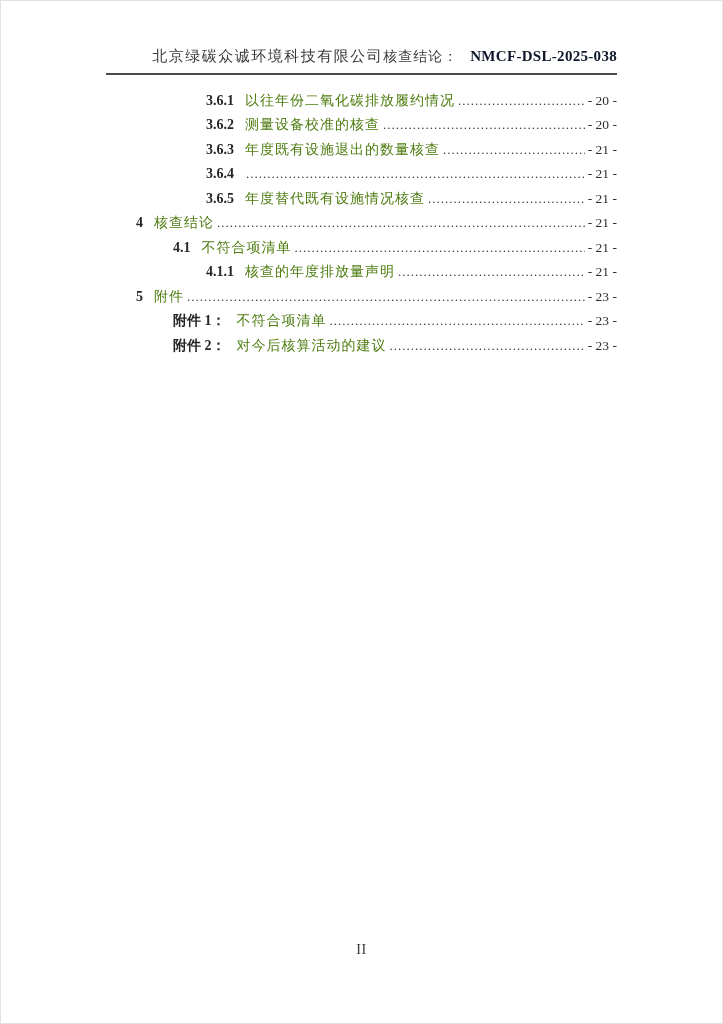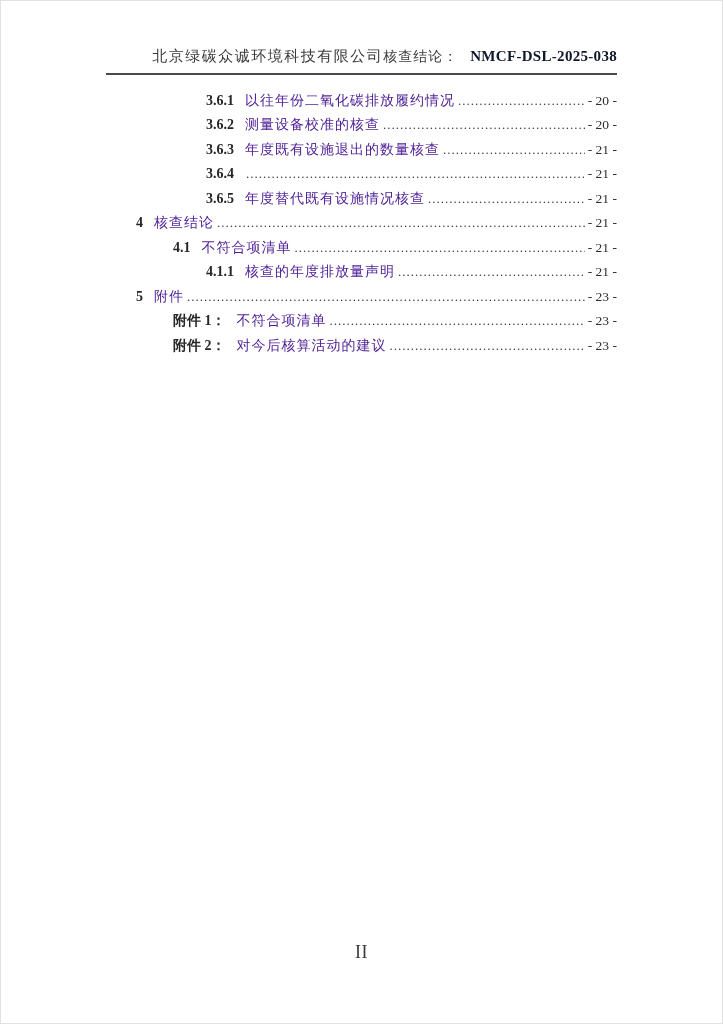--- a/index.html
+++ b/index.html
@@ -67,21 +67,21 @@
   .toc-row .num {
     font-weight: bold;
     font-size: 14px;
     color: #262626;
     margin-right: 11px;
     flex: none;
   }
   .toc-row .title {
     font-size: 14px;
     letter-spacing: 1px;
-    color: #4c1d95;
+    color: #4d7c0f;
     flex: none;
     margin-right: 2px;
   }
   .toc-row .leader {
     flex: 1 1 auto;
     overflow: hidden;
     font-size: 13px;
     letter-spacing: 1px;
     color: #3d3d3d;
     margin: 0 3px 0 1px;
@@ -94,21 +94,21 @@
   .lvl1 { padding-left: 30px; }
   .lvl2 { padding-left: 67px; }
   .lvl3 { padding-left: 100px; }
   
   .footer {
     position: absolute;
     left: 0;
     right: 0;
     top: 941px;
     text-align: center;
-    font-size: 18px;
+    font-size: 14px;
     color: #3a3a3a;
     letter-spacing: 0.5px;
   }
 </style>
 </head>
 <body>
 
 <div class="page">
 
   <div class="hdr">

